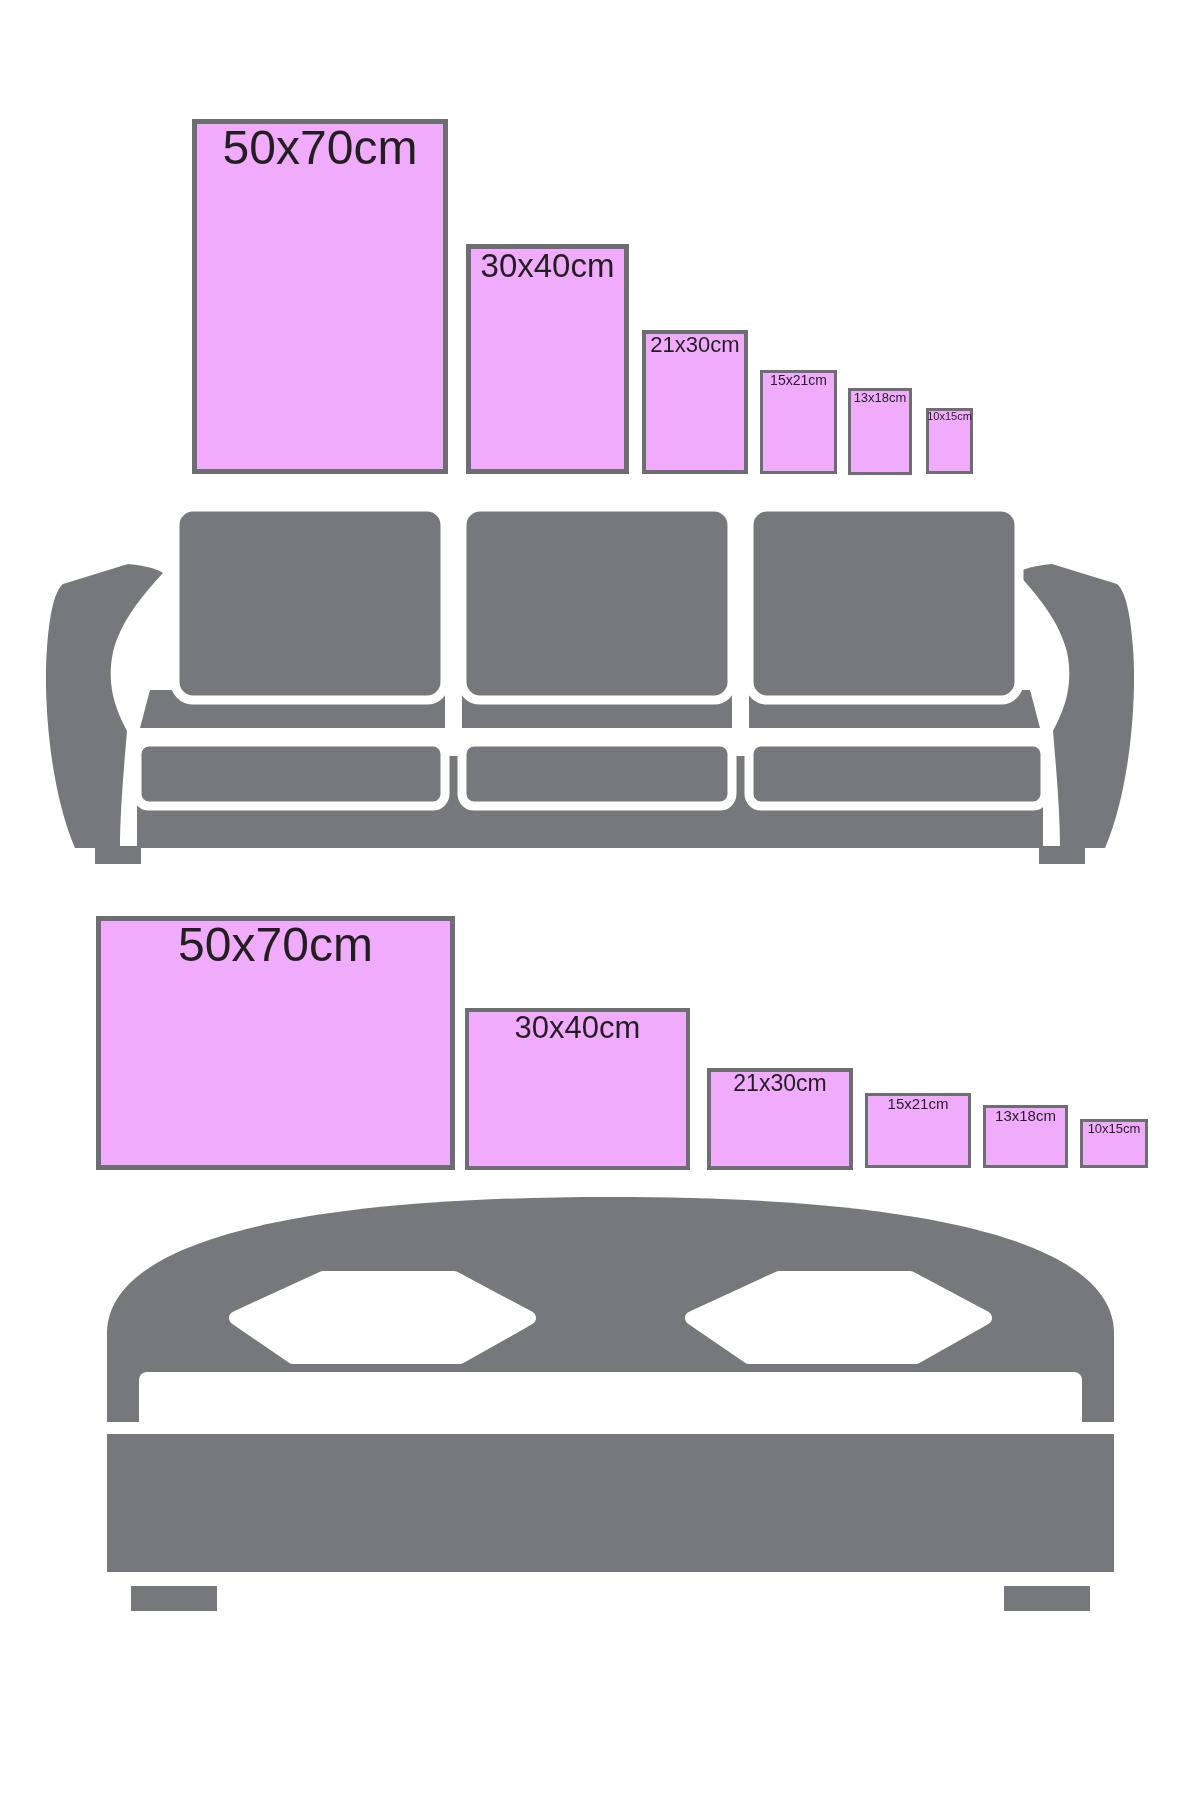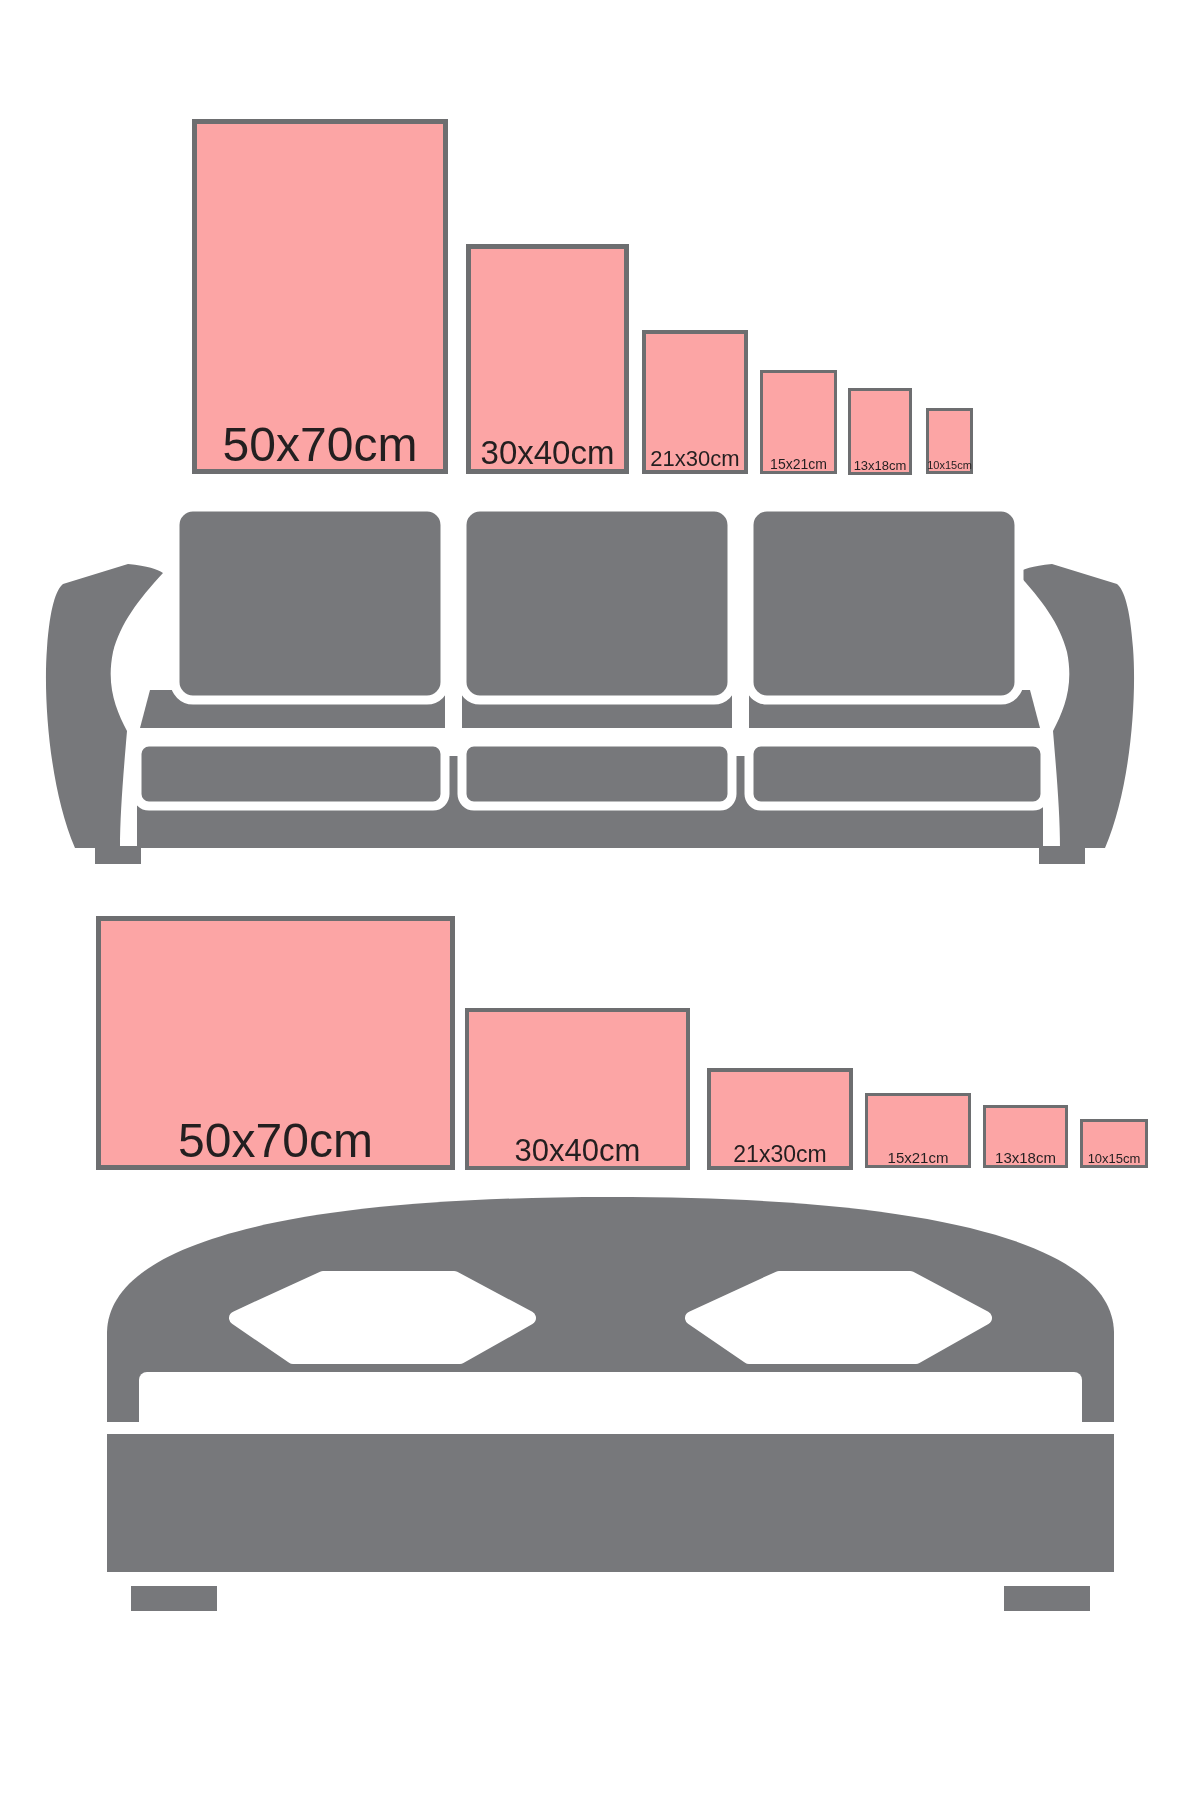--- a/index.html
+++ b/index.html
@@ -6,24 +6,24 @@
   .canvas{
     position:relative;
     width:1200px;height:1800px;
     background:#ffffff;
     font-family:"Liberation Sans", sans-serif;
     overflow:hidden;
   }
   
   .frame{
     position:absolute;
-    background:#fca5a5;
+    background:#f0abfc;
     border:5px solid #6d6e70;
     box-sizing:border-box;
-    display:flex;align-items:flex-end;justify-content:center;
+    display:flex;align-items:flex-start;justify-content:center;
   }
   .frame .lbl{
     color:#231f20;
     white-space:nowrap;
     line-height:1;
   }
   
   .p1{left:192px;top:119px;width:256px;height:355px;border-width:5px;}
   .p1 .lbl{font-size:48px;}
   .p2{left:466px;top:244px;width:163px;height:230px;border-width:5px;}

